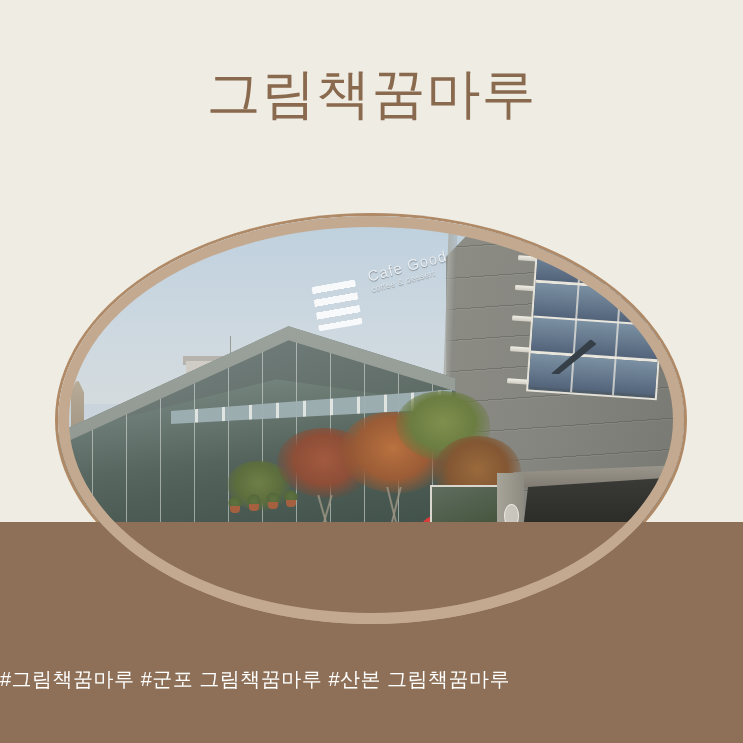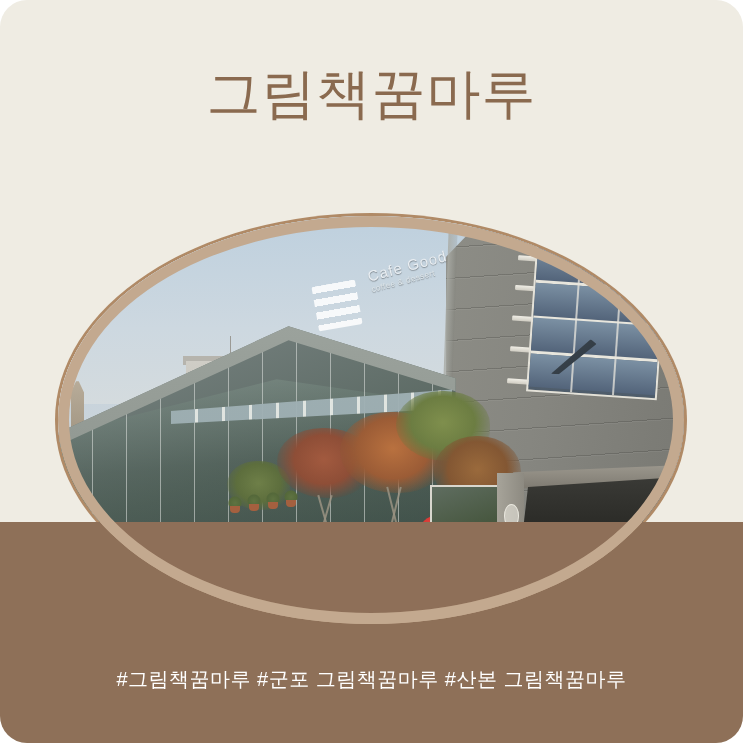--- a/index.html
+++ b/index.html
@@ -10,21 +10,20 @@
   body {
     font-family: "Liberation Sans", sans-serif;
   }
 
   #poster {
     position: relative;
     width: 743px;
     height: 743px;
     overflow: hidden;
     background: #EFECE3;
-    border-radius: 27px;
   }
 
   
   .band {
     position: absolute;
     left: 0;
     top: 522px;
     width: 743px;
     height: 221px;
     background: #8E7058;
@@ -528,21 +527,20 @@
     border: 11px solid #C3A98F;
     box-sizing: border-box;
   }
 
   
   .hashtags {
     position: absolute;
     left: 0;
     top: 666px;
     width: 743px;
-    text-align: center;
     font-size: 20px;
     letter-spacing: 0.5px;
     color: #FFFFFF;
     z-index: 9;
     white-space: nowrap;
   }
 </style>
 </head>
 <body>
 

